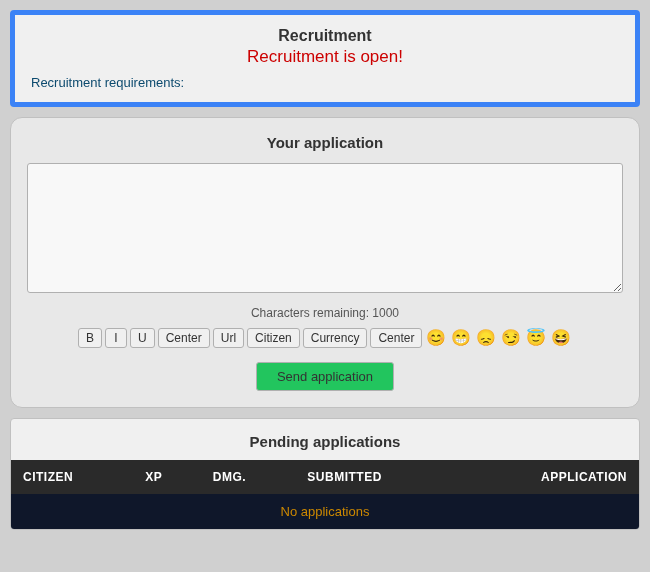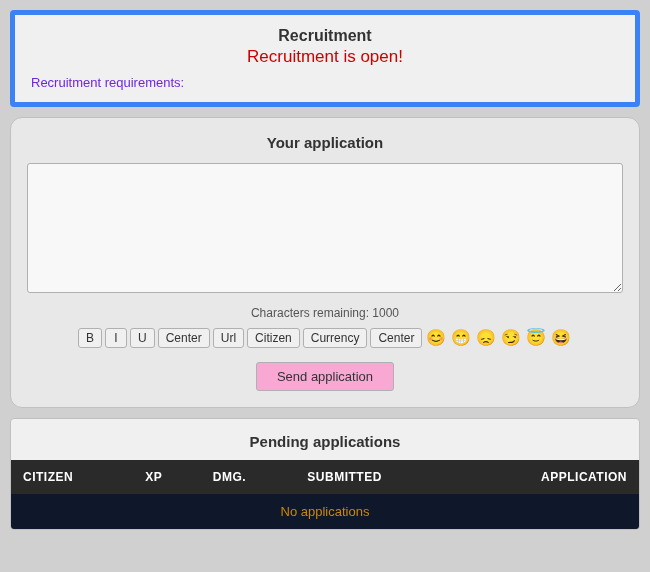--- a/index.html
+++ b/index.html
@@ -39,21 +39,21 @@
     }
     .recruitment-status {
       color: #cc0000;
       font-size: 17px;
       margin-top: 2px;
     }
     .recruitment-requirements {
       text-align: left;
       margin-top: 8px;
       font-size: 13px;
-      color: #6d28d9;
+      color: #0c4a6e;
     }
 
     
     .application-panel {
       background: #e8e8e8;
       border: 1px solid #c0c0c0;
       border-radius: 12px;
       padding: 16px;
     }
     .application-title {
@@ -109,21 +109,21 @@
       cursor: pointer;
       font-size: 16px;
       padding: 0 1px;
       line-height: 1;
     }
 
     .send-btn-wrapper {
       text-align: center;
     }
     .send-btn {
-      background: #f9a8d4;
+      background: #22c55e;
       border: 1px solid #b0b0b0;
       border-radius: 3px;
       padding: 6px 20px;
       font-size: 13px;
       cursor: pointer;
       color: #333;
     }
 
     
     .pending-panel {

